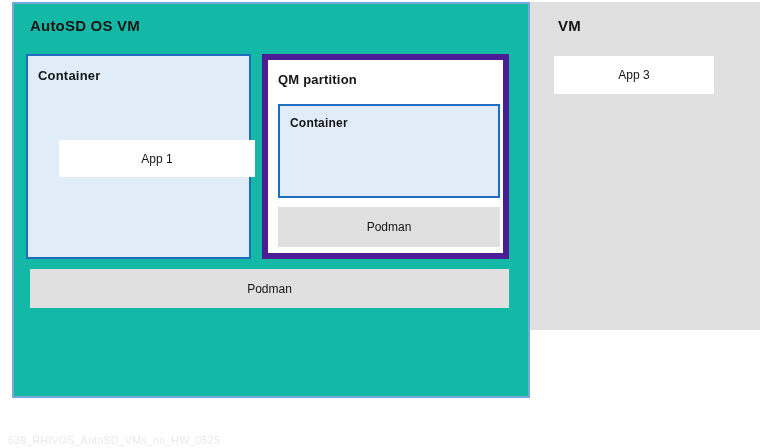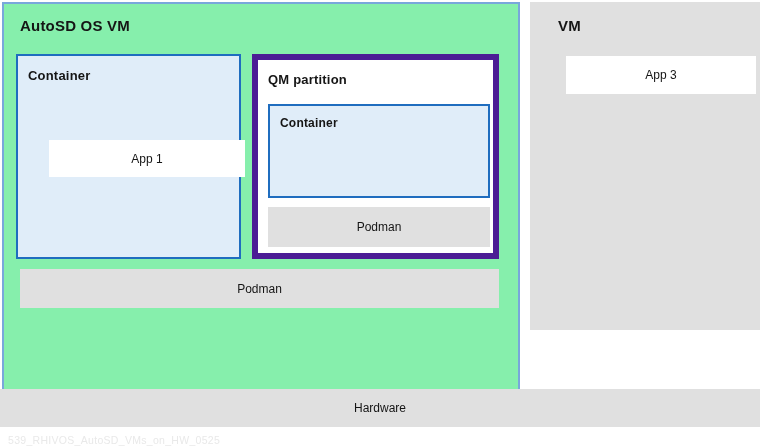--- a/index.html
+++ b/index.html
@@ -9,22 +9,22 @@
     height: 448px;
     background: #ffffff;
     font-family: "Liberation Sans", sans-serif;
     color: #151515;
     overflow: hidden;
   }
   .abs { position: absolute; box-sizing: border-box; }
 
   
   .autosd-box {
-    left: 2px; top: 2px; width: 518px; height: 396px;
-    background: #86efac;
+    left: 12px; top: 2px; width: 518px; height: 396px;
+    background: #14b8a6;
     border: 2px solid #79a7db;
   }
   .box-title-lg {
     position: absolute;
     font-size: 15px; font-weight: bold; letter-spacing: 0.2px;
     line-height: 18px; white-space: nowrap;
   }
   .box-title-md {
     position: absolute;
     font-size: 13px; font-weight: bold; letter-spacing: 0.2px;
@@ -66,21 +66,21 @@
   .app1 { left: 15px; top: 84px; width: 196px; height: 37px; margin-left: 16px; }
   .app2 { left: 14px; top: 38px;  width: 190px; height: 38px; }
   .qm-podman { left: 10px; top: 147px; width: 222px; height: 40px; }
   .autosd-podman { left: 16px; top: 265px; width: 479px; height: 39px; }
 
   
   .vm-box {
     left: 530px; top: 2px; width: 230px; height: 328px;
     background: #e0e0e0;
   }
-  .app3 { left: 36px; top: 54px; width: 190px; height: 38px; }
+  .app3 { left: 24px; top: 54px; width: 160px; height: 38px; }
 
   
   .hypervisor-bar { left: 0; top: 340px; width: 760px; height: 38px; }
   .hardware-bar   { left: 0; top: 389px; width: 760px; height: 38px; }
 
   .caption {
     left: 8px; top: 434px;
     font-size: 10.5px; letter-spacing: 0.3px;
     color: #e9e9e9; white-space: nowrap;
   }
@@ -110,17 +110,16 @@
 
     <div class="abs label-box gray-box autosd-podman">Podman</div>
   </div>
 
   <div class="abs vm-box">
     <div class="box-title-lg" style="left:28px; top:15px;">VM</div>
     <div class="abs label-box white-box app3">App 3</div>
   </div>
 
 
-  <div class="abs label-box gray-box hardware-bar">Hardware</div>
 
   <div class="abs caption">539_RHIVOS_AutoSD_VMs_on_HW_0525</div>
 
 </div>
 
 </body></html>

